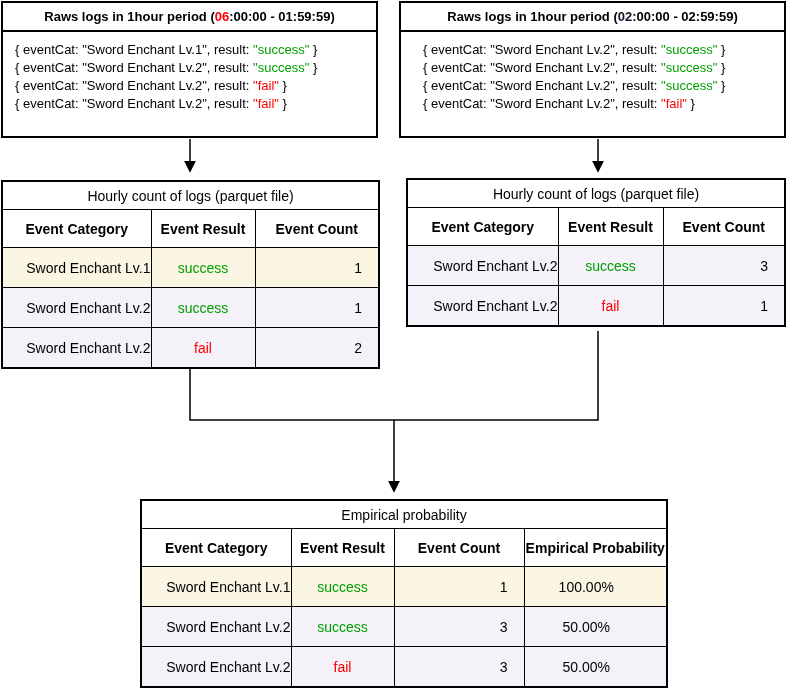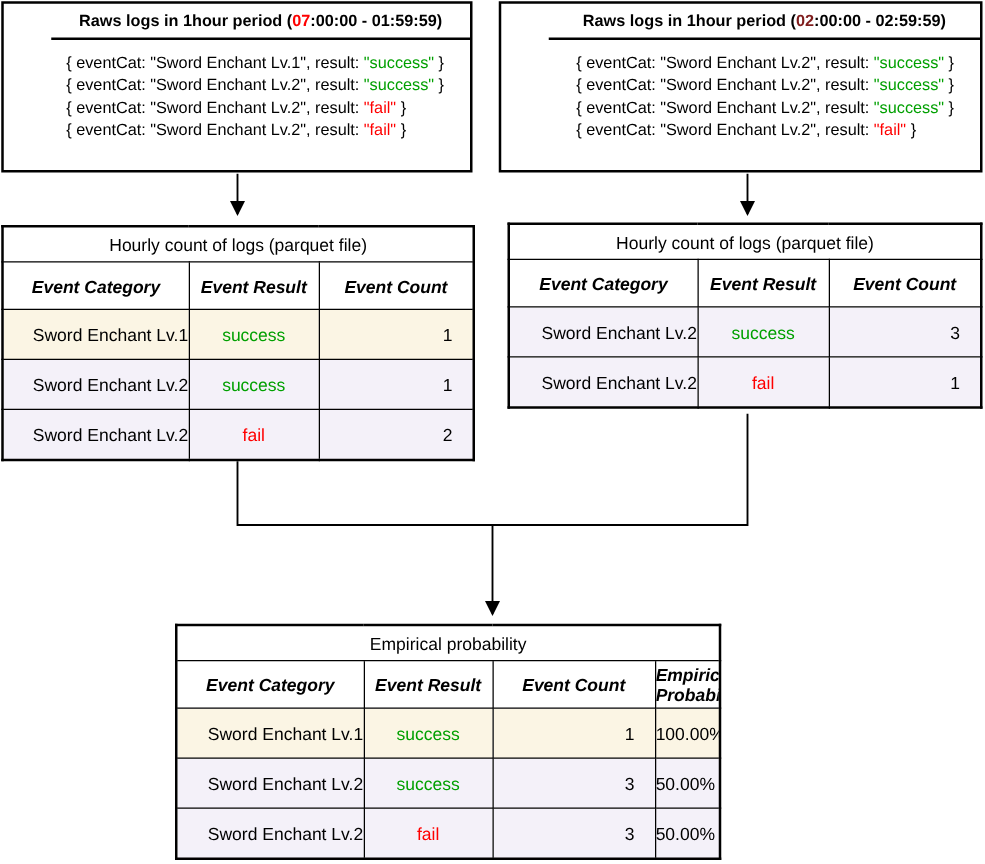--- a/index.html
+++ b/index.html
@@ -3,36 +3,36 @@
 <meta charset="utf-8">
 <style>
   html,body{margin:0;padding:0;background:#fff;}
   .page{
     position:relative;width:788px;height:691px;background:#fff;
     font-family:"Liberation Sans","DejaVu Sans",sans-serif;color:#000;overflow:hidden;
   }
   .connectors{position:absolute;left:0;top:0;pointer-events:none;}
 
   
-  .rawbox{position:absolute;border:2px solid #000;background:#fff;box-sizing:border-box;padding-left:38px;}
+  .rawbox{position:absolute;border:2px solid #000;background:#fff;box-sizing:border-box;}
   .rawbox-title{
     height:27px;border-bottom:2px solid #000;display:flex;align-items:center;justify-content:center;
     font-weight:bold;font-size:13px;white-space:pre;
   }
   .rawbox-body{padding:9px 8px 0 12px;}
   .rawbox-body.indent2{padding-left:22px;}
   .logline{font-size:13px;line-height:18px;white-space:pre;}
 
   
   .grid{position:absolute;border-collapse:collapse;background:#fff;table-layout:fixed;box-sizing:border-box;}
   .grid,.grid td,.grid th{border:1px solid #000;}
   .grid{border-width:2px;}
   .grid td,.grid th{font-size:14px;padding:0;overflow:hidden;}
   .ttitle{height:27px;text-align:center;font-weight:normal;font-size:14px;}
-  .grid th{height:37px;font-weight:bold;line-height:16px;font-style:italic;}
+  .grid th{height:37px;font-weight:bold;line-height:16px;}
   .grid td.cell{height:39px;}
   .cat{text-align:right;padding-left:6px !important;}
   .res{text-align:center;}
   .cnt{text-align:right;padding-right:16px !important;}
   .prob{text-align:center;padding-right:18px !important;}
 </style>
 </head>
 <body>
 
 <div class="page">
@@ -43,31 +43,31 @@
         <path d="M0,0 L10,5 L0,10 z" fill="#000"></path>
       </marker>
     </defs>
     <line x1="190" y1="139" x2="190" y2="171" stroke="#000" stroke-width="1.5" marker-end="url(#arrow)"></line>
     <line x1="598" y1="139" x2="598" y2="171" stroke="#000" stroke-width="1.5" marker-end="url(#arrow)"></line>
     <path d="M190,368 L190,420 L598,420 L598,331" fill="none" stroke="#000" stroke-width="1.5"></path>
     <line x1="394" y1="420" x2="394" y2="491" stroke="#000" stroke-width="1.5" marker-end="url(#arrow)"></line>
   </svg>
 
   <div class="rawbox" style="left:1px;top:1px;width:377px;height:137px;">
-    <div class="rawbox-title"><span>Raws logs in 1hour period (</span><span style="color: rgb(255, 0, 0);">07</span><span>:00:00 - 01:59:59)</span></div>
+    <div class="rawbox-title"><span>Raws logs in 1hour period (</span><span style="color: rgb(255, 0, 0);">06</span><span>:00:00 - 01:59:59)</span></div>
     <div class="rawbox-body">
       <div class="logline"><span>{ eventCat: "Sword Enchant Lv.1", result: </span><span style="color: rgb(0, 160, 0);">"success"</span><span> }</span></div>
       <div class="logline"><span>{ eventCat: "Sword Enchant Lv.2", result: </span><span style="color: rgb(0, 160, 0);">"success"</span><span> }</span></div>
       <div class="logline"><span>{ eventCat: "Sword Enchant Lv.2", result: </span><span style="color: rgb(255, 0, 0);">"fail"</span><span> }</span></div>
       <div class="logline"><span>{ eventCat: "Sword Enchant Lv.2", result: </span><span style="color: rgb(255, 0, 0);">"fail"</span><span> }</span></div>
     </div>
   </div>
 
   <div class="rawbox" style="left:399px;top:1px;width:387px;height:137px;">
-    <div class="rawbox-title"><span>Raws logs in 1hour period (</span><span style="color: #7f1d1d;">02</span><span>:00:00 - 02:59:59)</span></div>
+    <div class="rawbox-title"><span>Raws logs in 1hour period (</span><span style="color: #0f172a;">02</span><span>:00:00 - 02:59:59)</span></div>
     <div class="rawbox-body indent2">
       <div class="logline"><span>{ eventCat: "Sword Enchant Lv.2", result: </span><span style="color: rgb(0, 160, 0);">"success"</span><span> }</span></div>
       <div class="logline"><span>{ eventCat: "Sword Enchant Lv.2", result: </span><span style="color: rgb(0, 160, 0);">"success"</span><span> }</span></div>
       <div class="logline"><span>{ eventCat: "Sword Enchant Lv.2", result: </span><span style="color: rgb(0, 160, 0);">"success"</span><span> }</span></div>
       <div class="logline"><span>{ eventCat: "Sword Enchant Lv.2", result: </span><span style="color: rgb(255, 0, 0);">"fail"</span><span> }</span></div>
     </div>
   </div>
 
   <table class="grid" style="left:1px;top:180px;width:379px;">
     <colgroup>
@@ -123,21 +123,21 @@
       <td class="cell cnt">3</td>
     </tr>
     <tr style="background-color: rgb(244, 241, 249);">
       <td class="cell cat">Sword Enchant Lv.2</td>
       <td class="cell res" style="color: rgb(255, 0, 0);">fail</td>
       <td class="cell cnt">1</td>
     </tr>
   </tbody>
     </table>
 
-  <table class="grid" style="left:140px;top:499px;width:437px;">
+  <table class="grid" style="left:140px;top:499px;width:528px;">
     <colgroup>
         <col style="width:150px">
         <col style="width:103px">
         <col style="width:130px">
         <col>
       </colgroup>
     <tbody>
         <tr>
           <td class="ttitle" colspan="4">Empirical probability</td>
         </tr>

